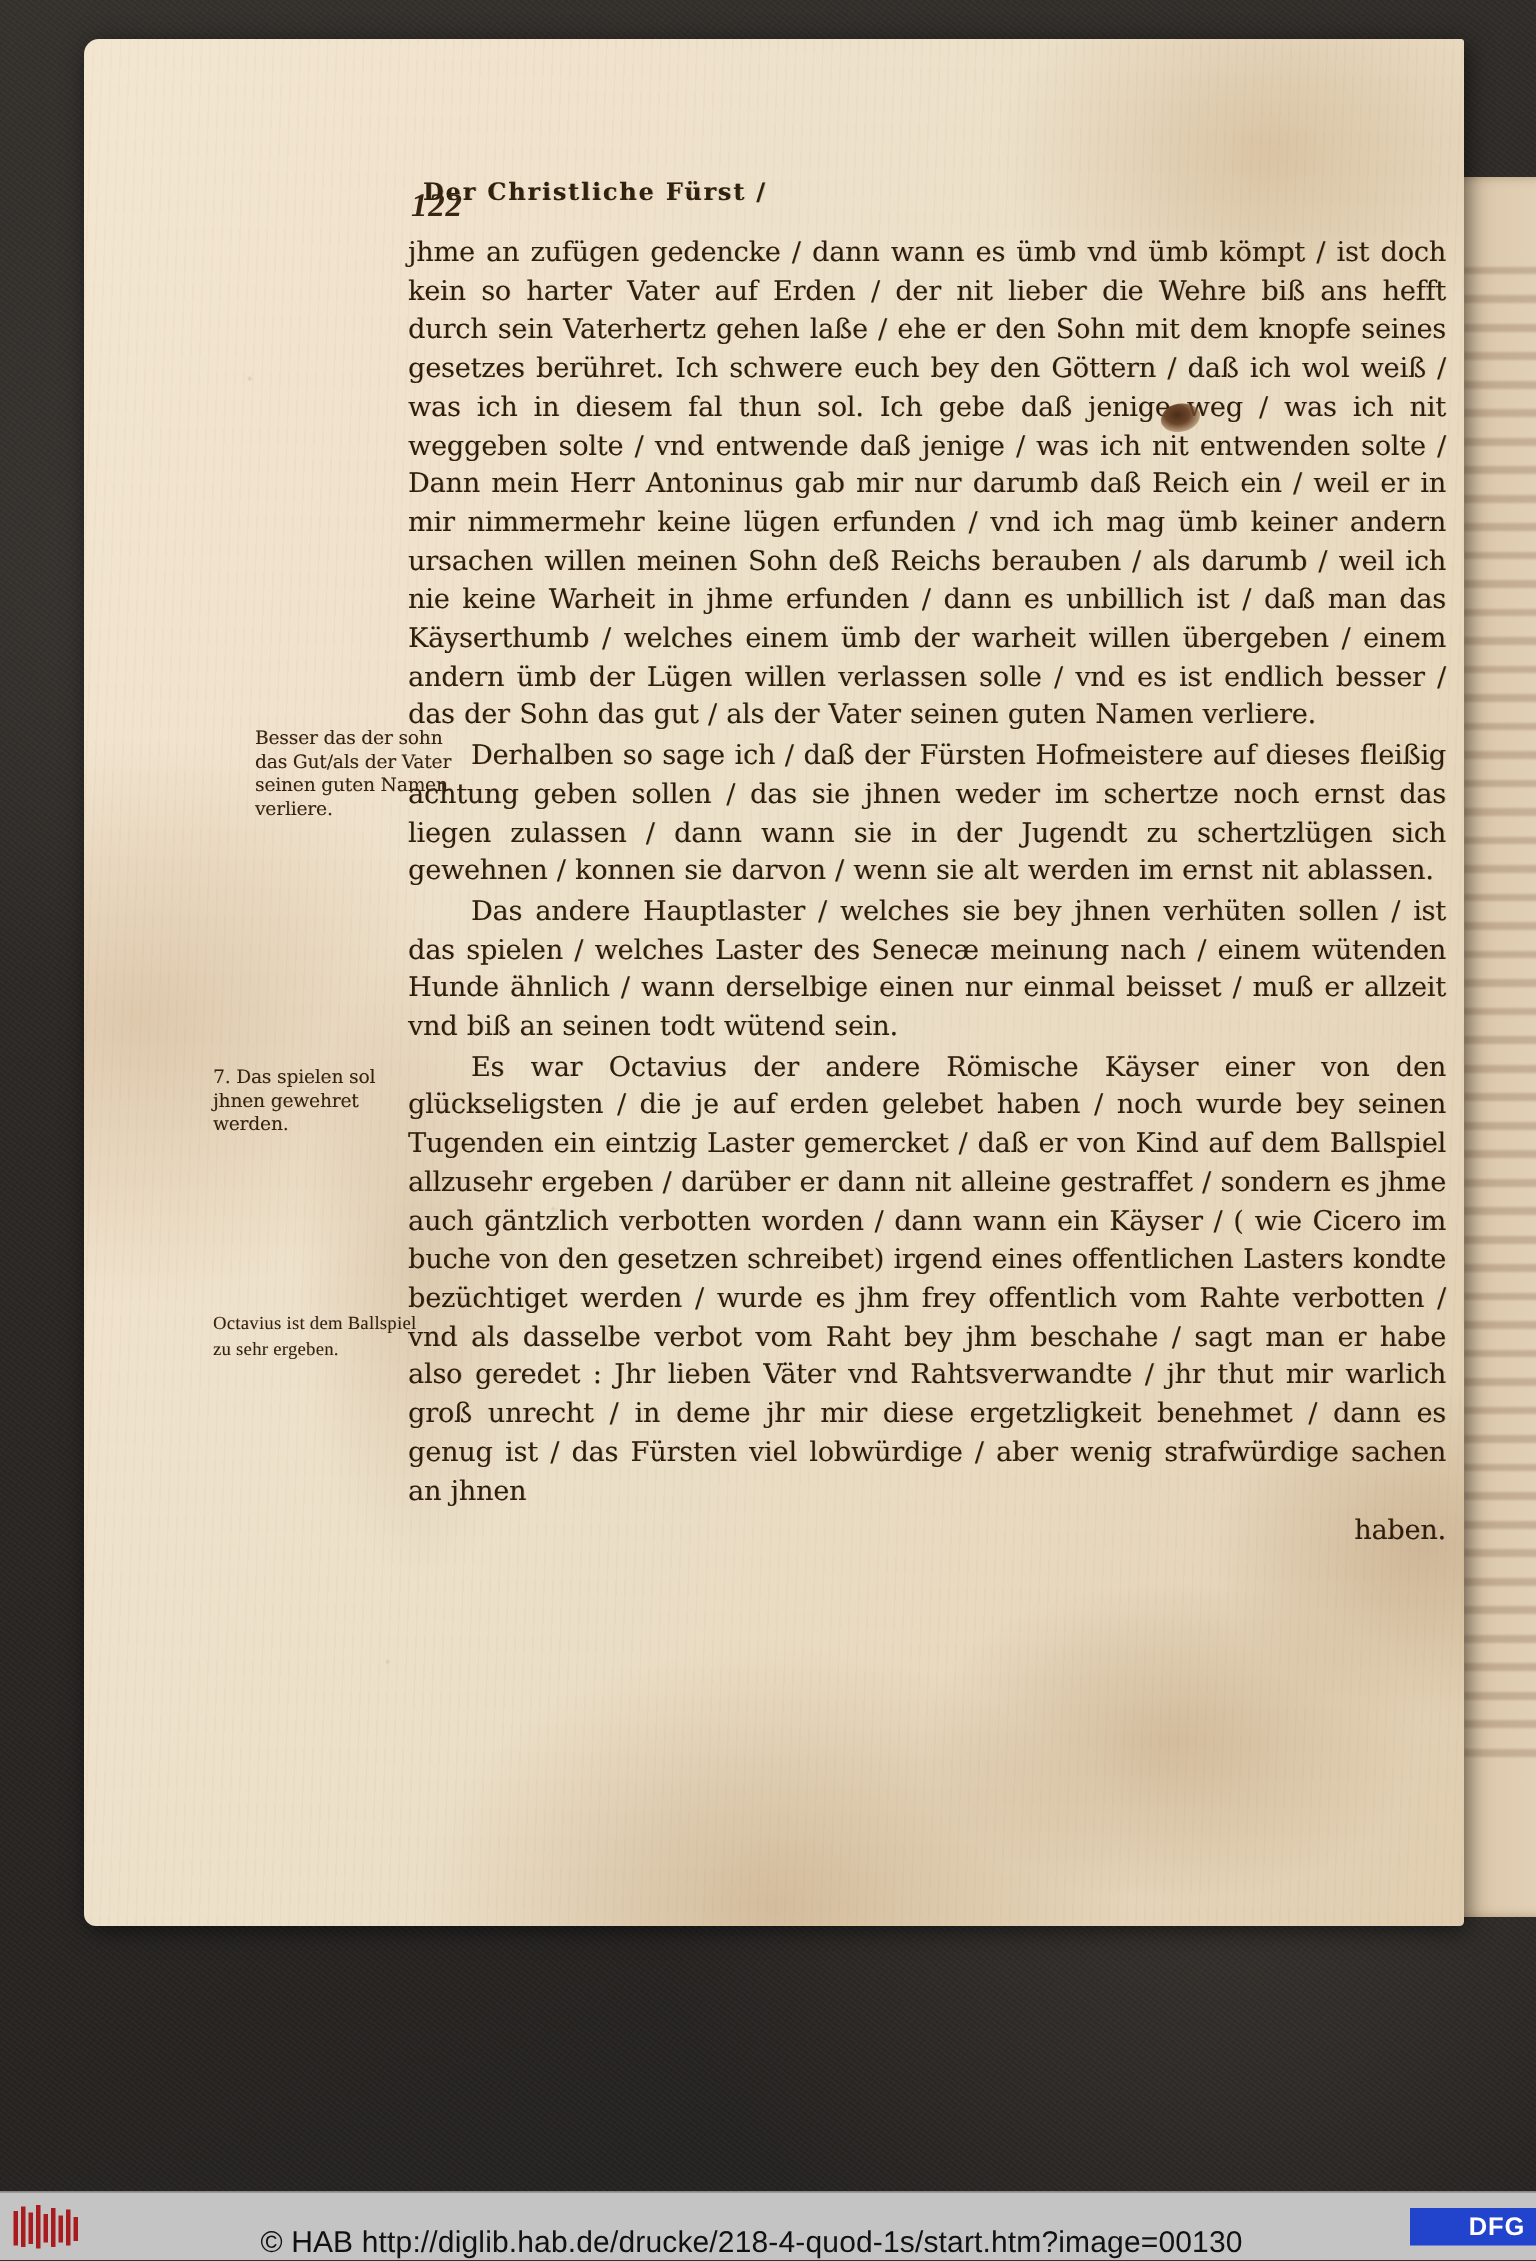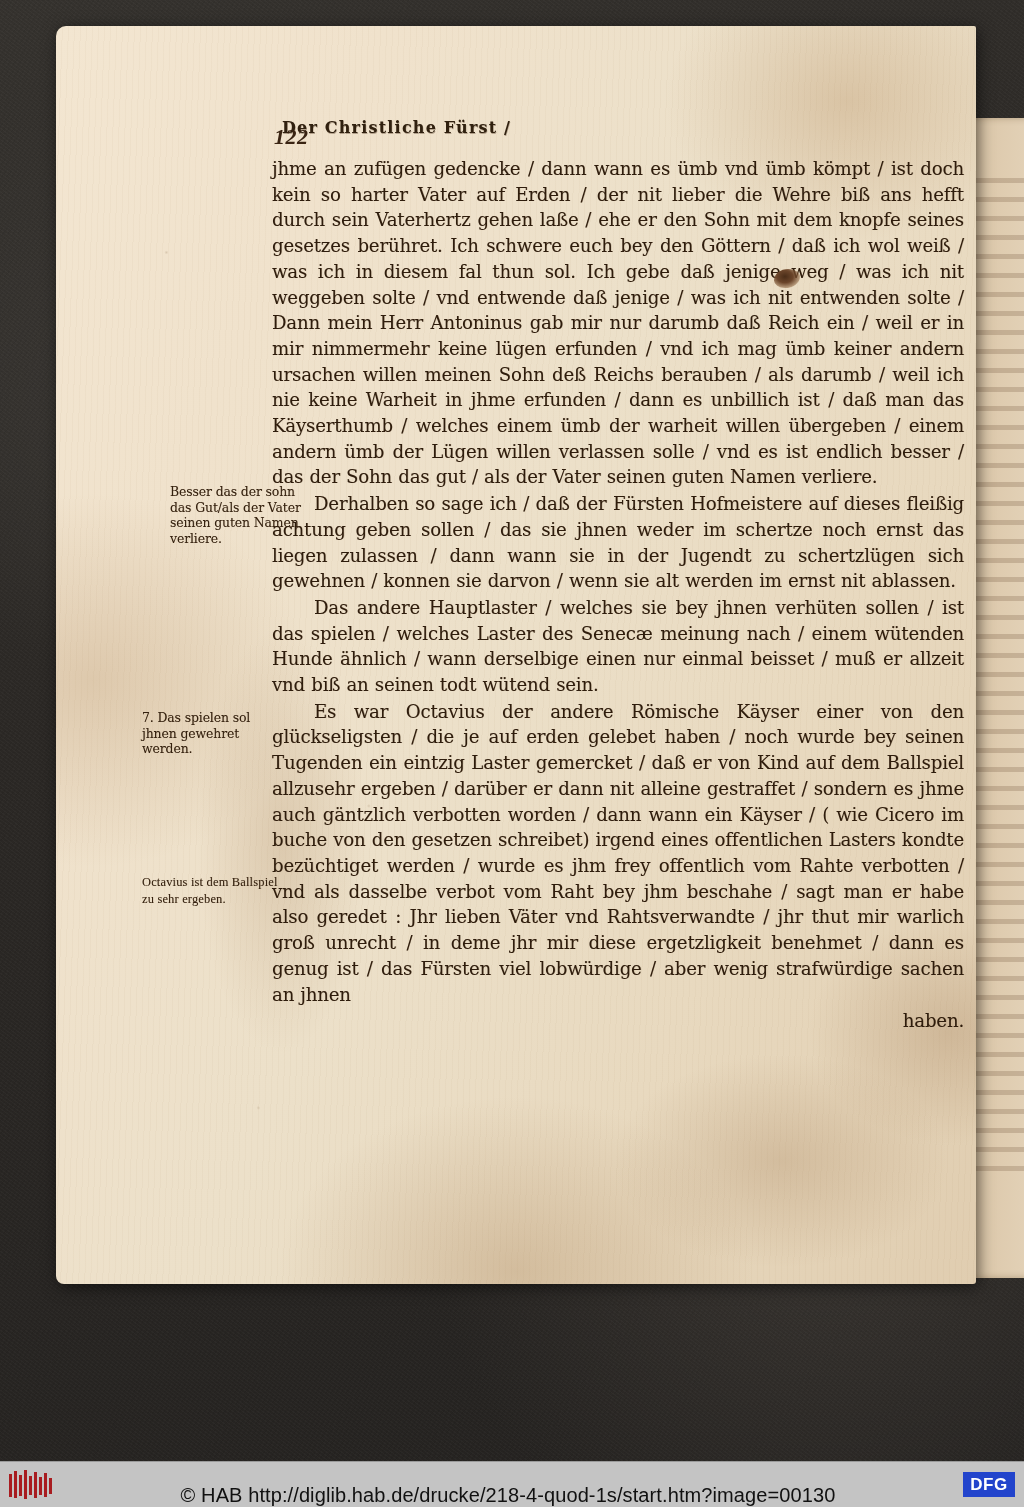--- a/index.html
+++ b/index.html
@@ -235,20 +235,21 @@
     height: 25px;
     background: #2244cc;
     color: #ffffff;
     font-family: "Liberation Sans", sans-serif;
     font-weight: 700;
     font-size: 17px;
     letter-spacing: 0.6px;
     display: flex;
     align-items: center;
     justify-content: center;
+    padding-left: 32px;
   }
 </style>
 </head>
 <body>
 
 <div id="scan">
 
   <div class="facing-page">
     <div class="ghost-text"></div>
   </div>

